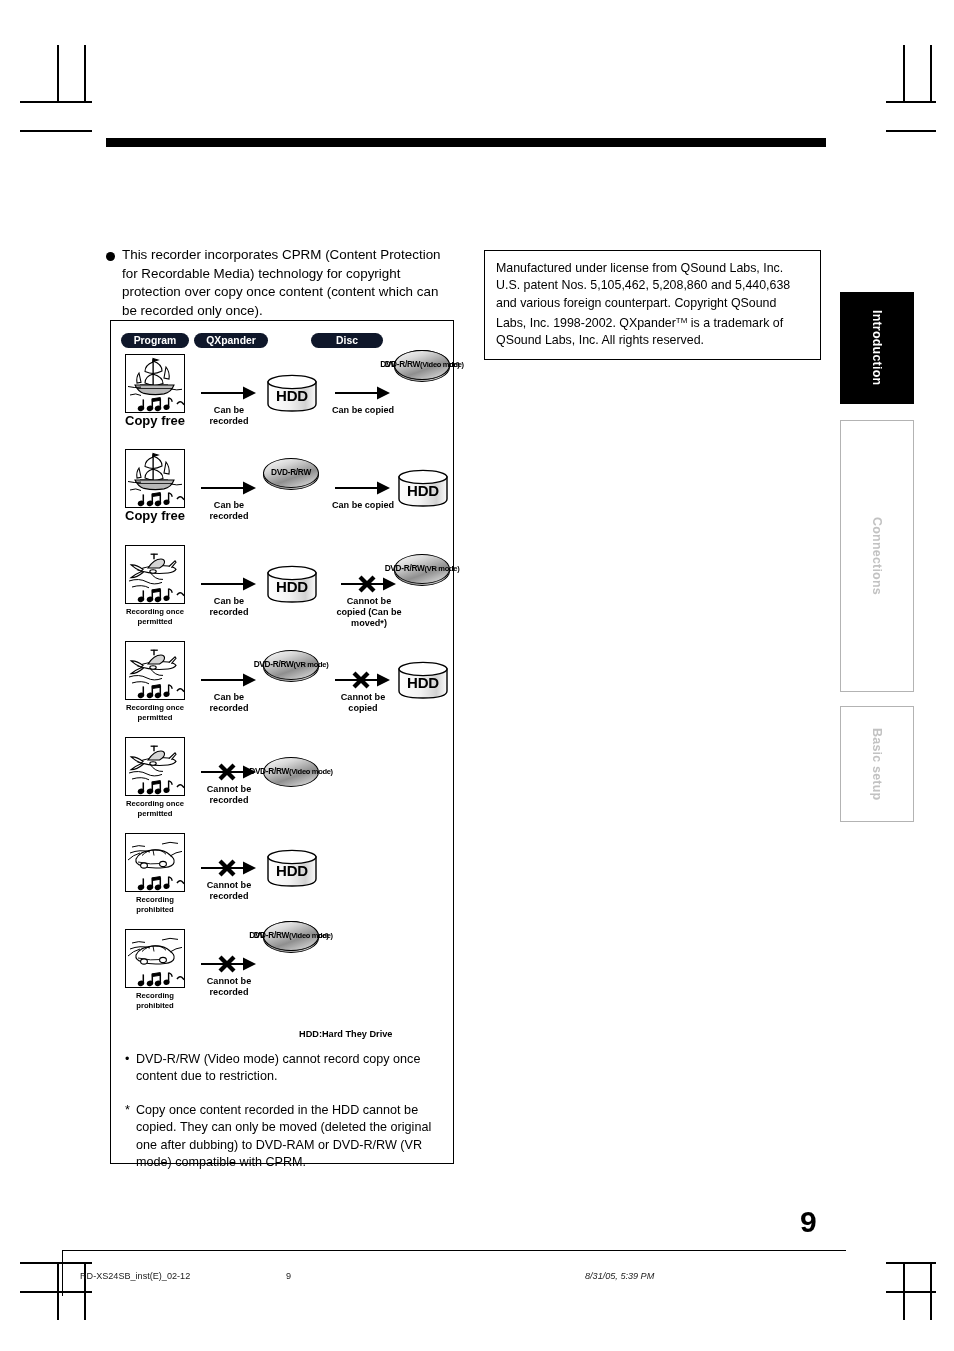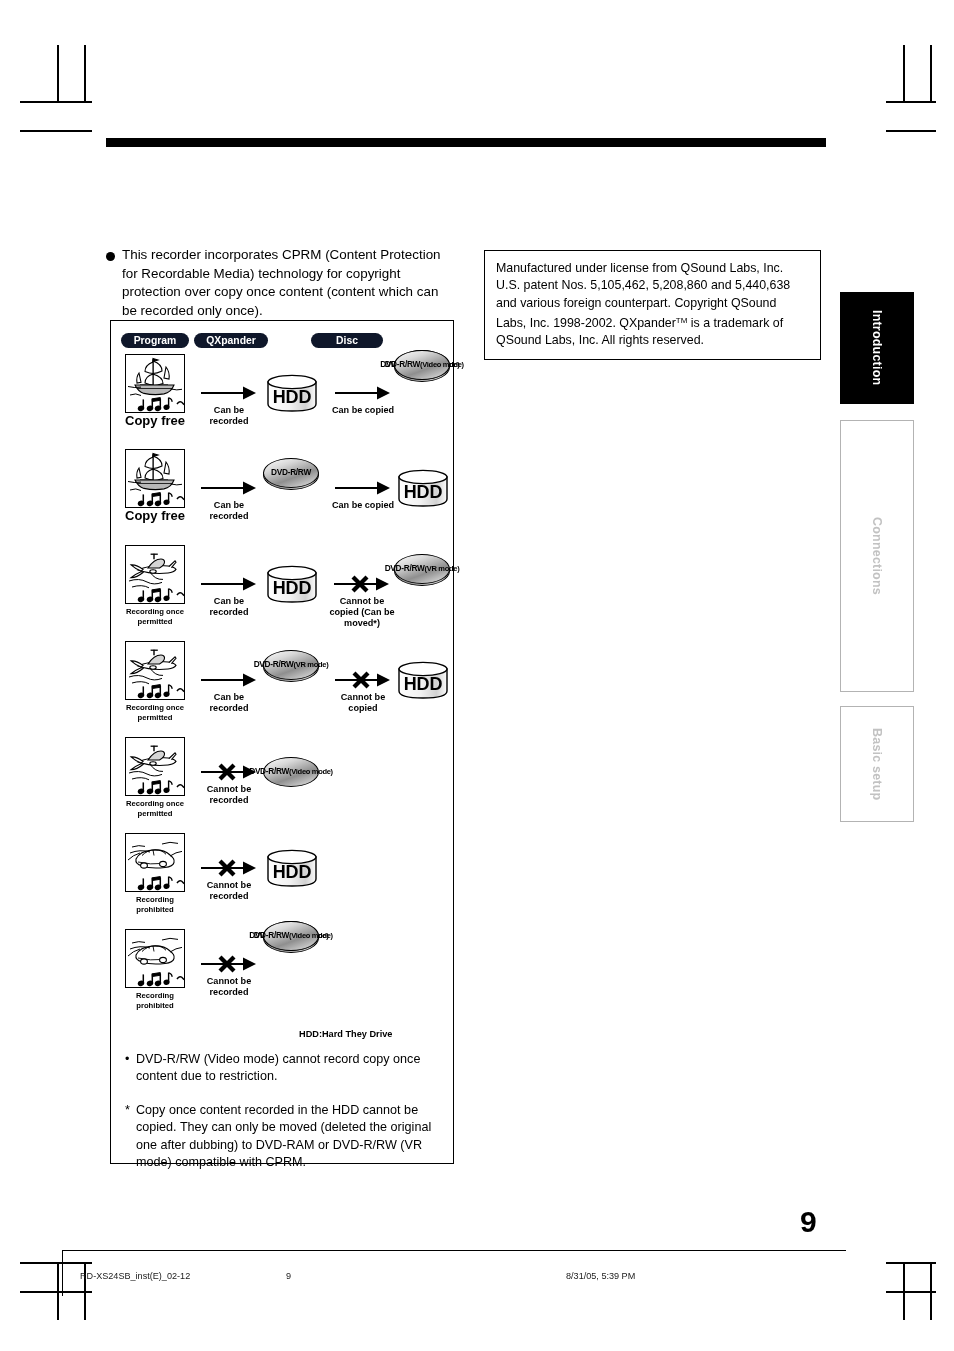--- a/index.html
+++ b/index.html
@@ -167,21 +167,21 @@
   
   .hdd {
     position: absolute;
     width: 52px; height: 40px;
   }
   .hdd-label {
     position: absolute;
     left: 0; right: 0;
     top: 13px;
     text-align: center;
-    font-size: 18px;
+    font-size: 15px;
     font-weight: bold;
     letter-spacing: -0.2px;
   }
 
   
   .disc {
     position: absolute;
     width: 56px; height: 30px;
     border: 1.3px solid #000;
     border-radius: 50%;
@@ -241,21 +241,21 @@
     width: 1px; height: 46px;
     background: #000;
   }
   .footer-text {
     position: absolute;
     font-size: 9.1px;
     color: #1a1a1a;
   }
   .f-file { left: 80px;  top: 1271px; }
   .f-page { left: 286px; top: 1271px; }
-  .f-date { left: 566px; top: 1271px; }
+  .f-date { left: 585px; top: 1271px; font-style: italic; }
 </style>
 </head>
 <body>
 
 <div class="crop cm-tl-h"></div>
 <div class="crop cm-tl-v"></div>
 <div class="crop cm-tl-h2"></div>
 <div class="crop cm-tl-v2"></div>
 <div class="crop cm-tr-h"></div>
 <div class="crop cm-tr-v"></div>
@@ -528,21 +528,21 @@
           <stop offset="78%" stop-color="#d2d2d2"></stop>
           <stop offset="100%" stop-color="#fbfbfb"></stop>
         </linearGradient>
       </defs>
       <path d="M2 8 L2 30 q0 7 24 7 q24 0 24 -7 L50 8 Z" fill="url(#gHDD)" stroke="#000" stroke-width="1.4"></path>
       <ellipse cx="26" cy="8" rx="24" ry="6.6" fill="#ffffff" stroke="#000" stroke-width="1.4"></ellipse>
     </svg>
     <div class="hdd-label">HDD</div>
   </div>
         </div>
-        <div class="arrow-block" style="left:217px; top:28px;">
+        <div class="arrow-block" style="left:224px; top:28px;">
             <svg class="arrow-svg" width="58" height="22" viewBox="0 0 58 22">
       <path d="M1 11 L46 11" stroke="#000" stroke-width="1.9"></path>
       <path d="M43 4.6 L56 11 L43 17.4 Z" fill="#000"></path>
 
     <g stroke="#000" stroke-width="4.2" stroke-linecap="butt">
       <path d="M20 4 L34 18"></path>
       <path d="M34 4 L20 18"></path>
     </g>
     </svg>
             <div class="arrow-cap">Cannot be copied (Can be moved*)</div>

